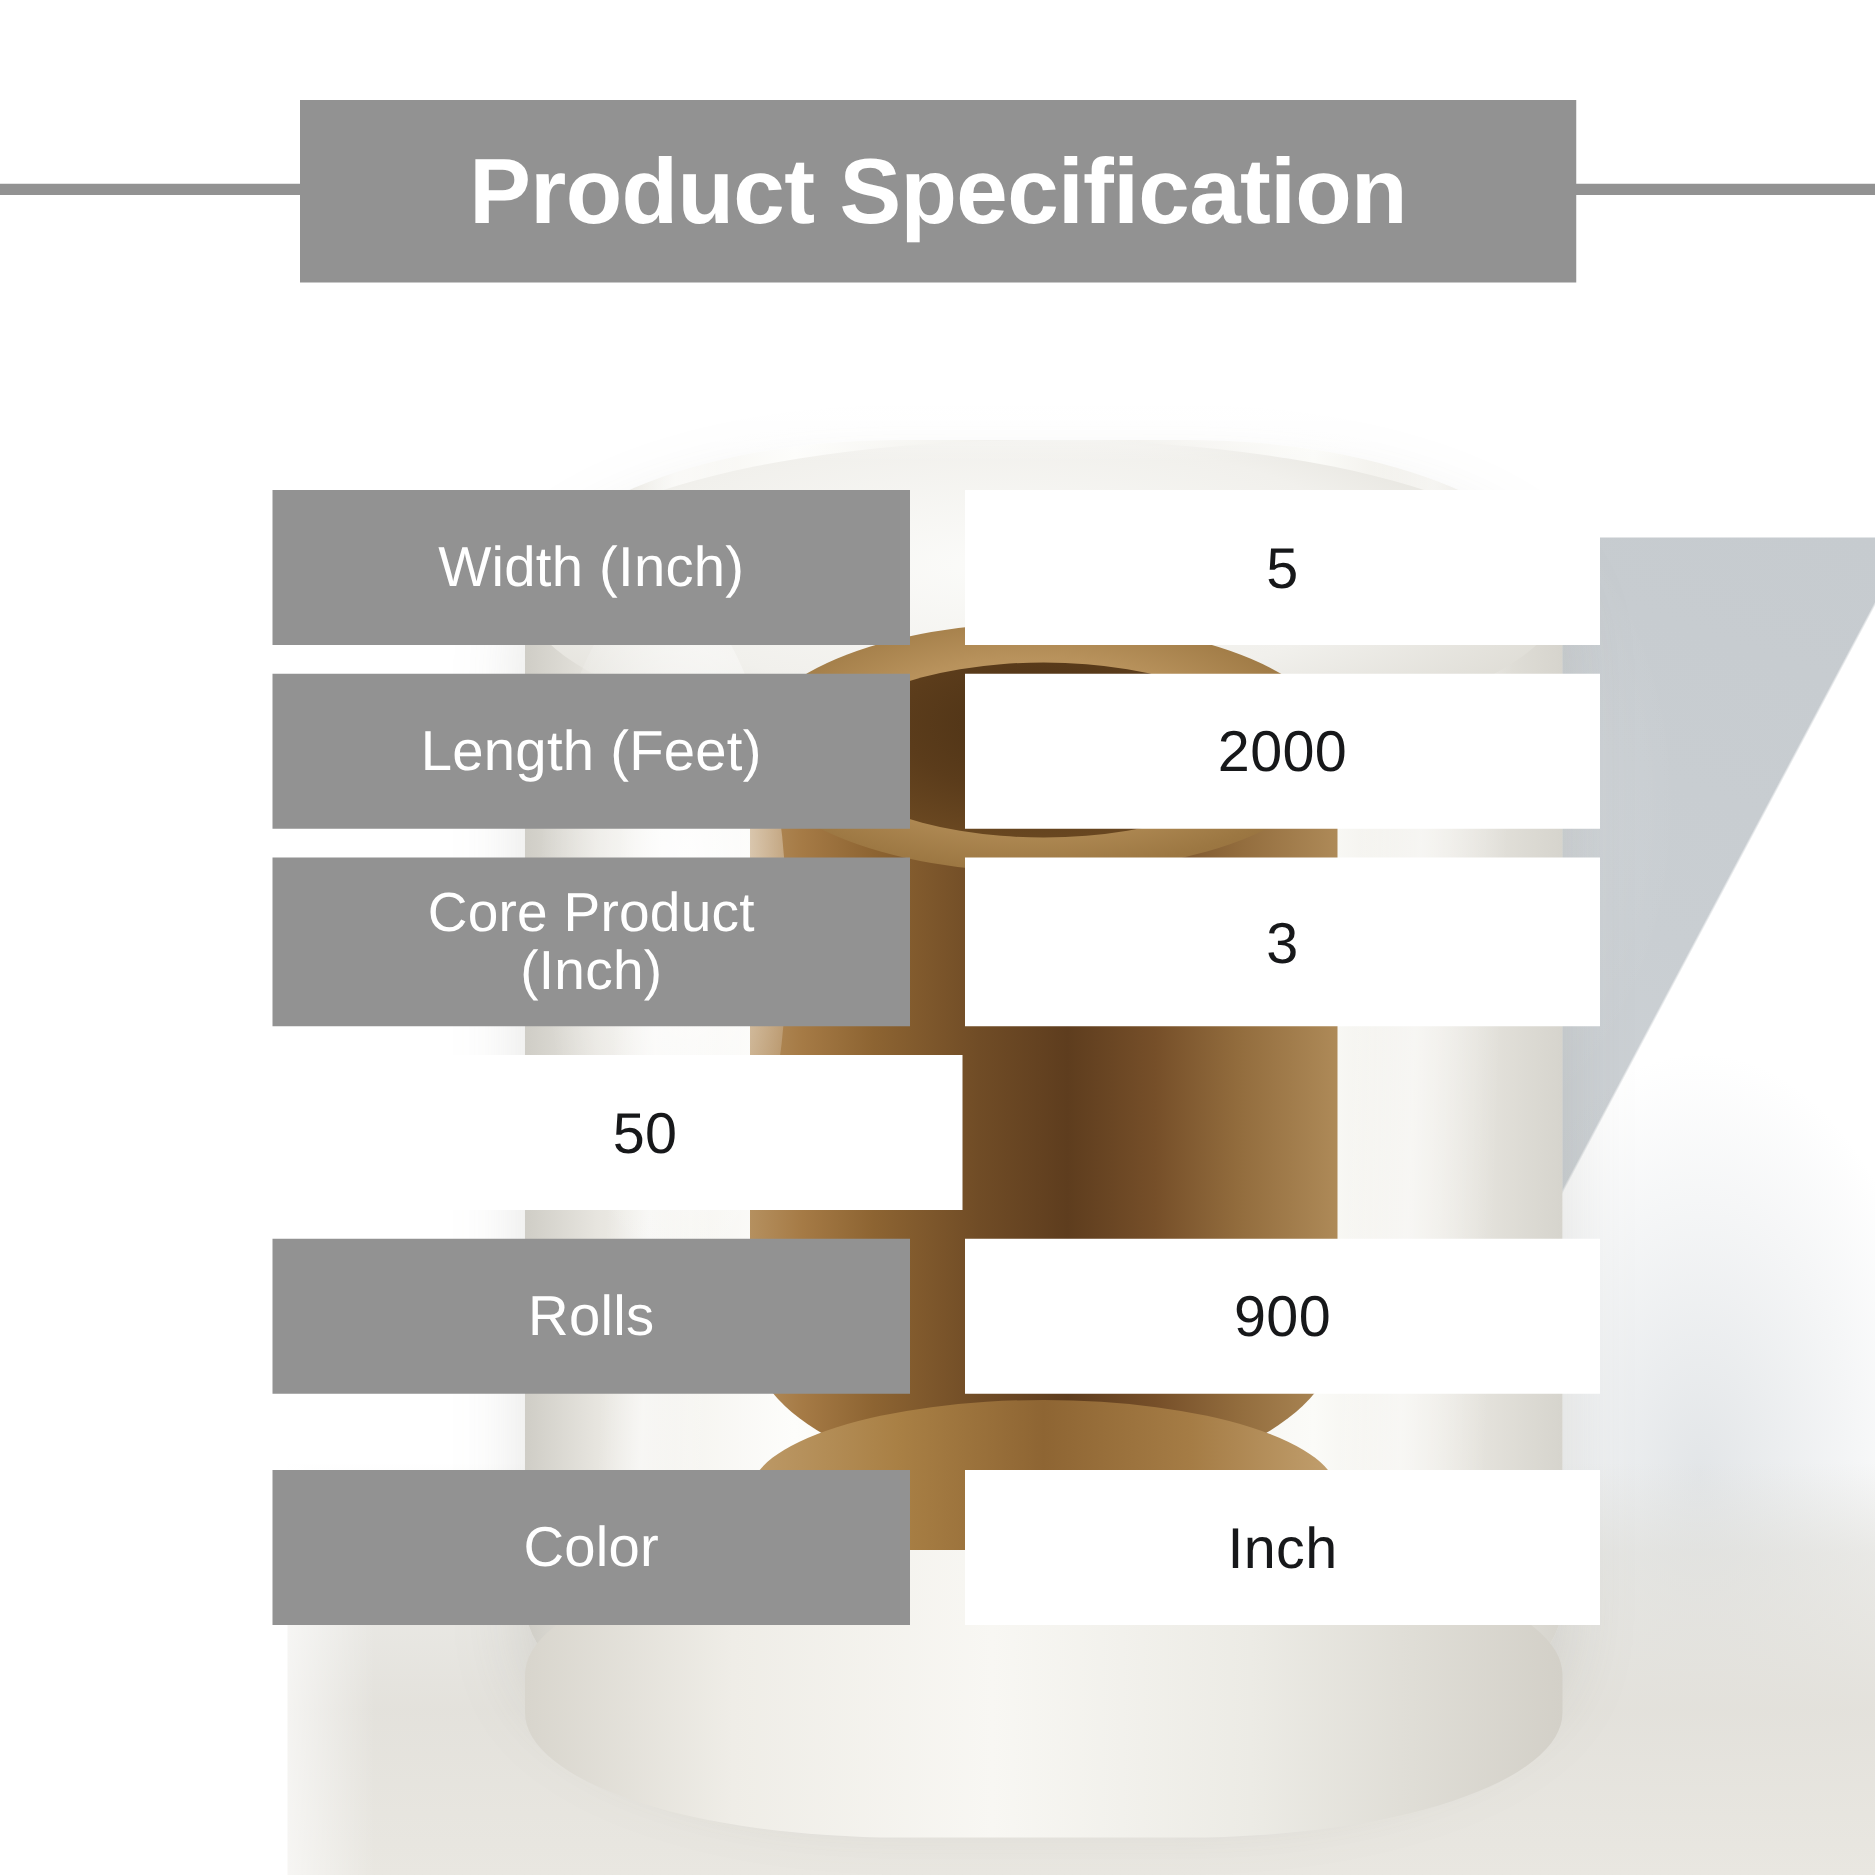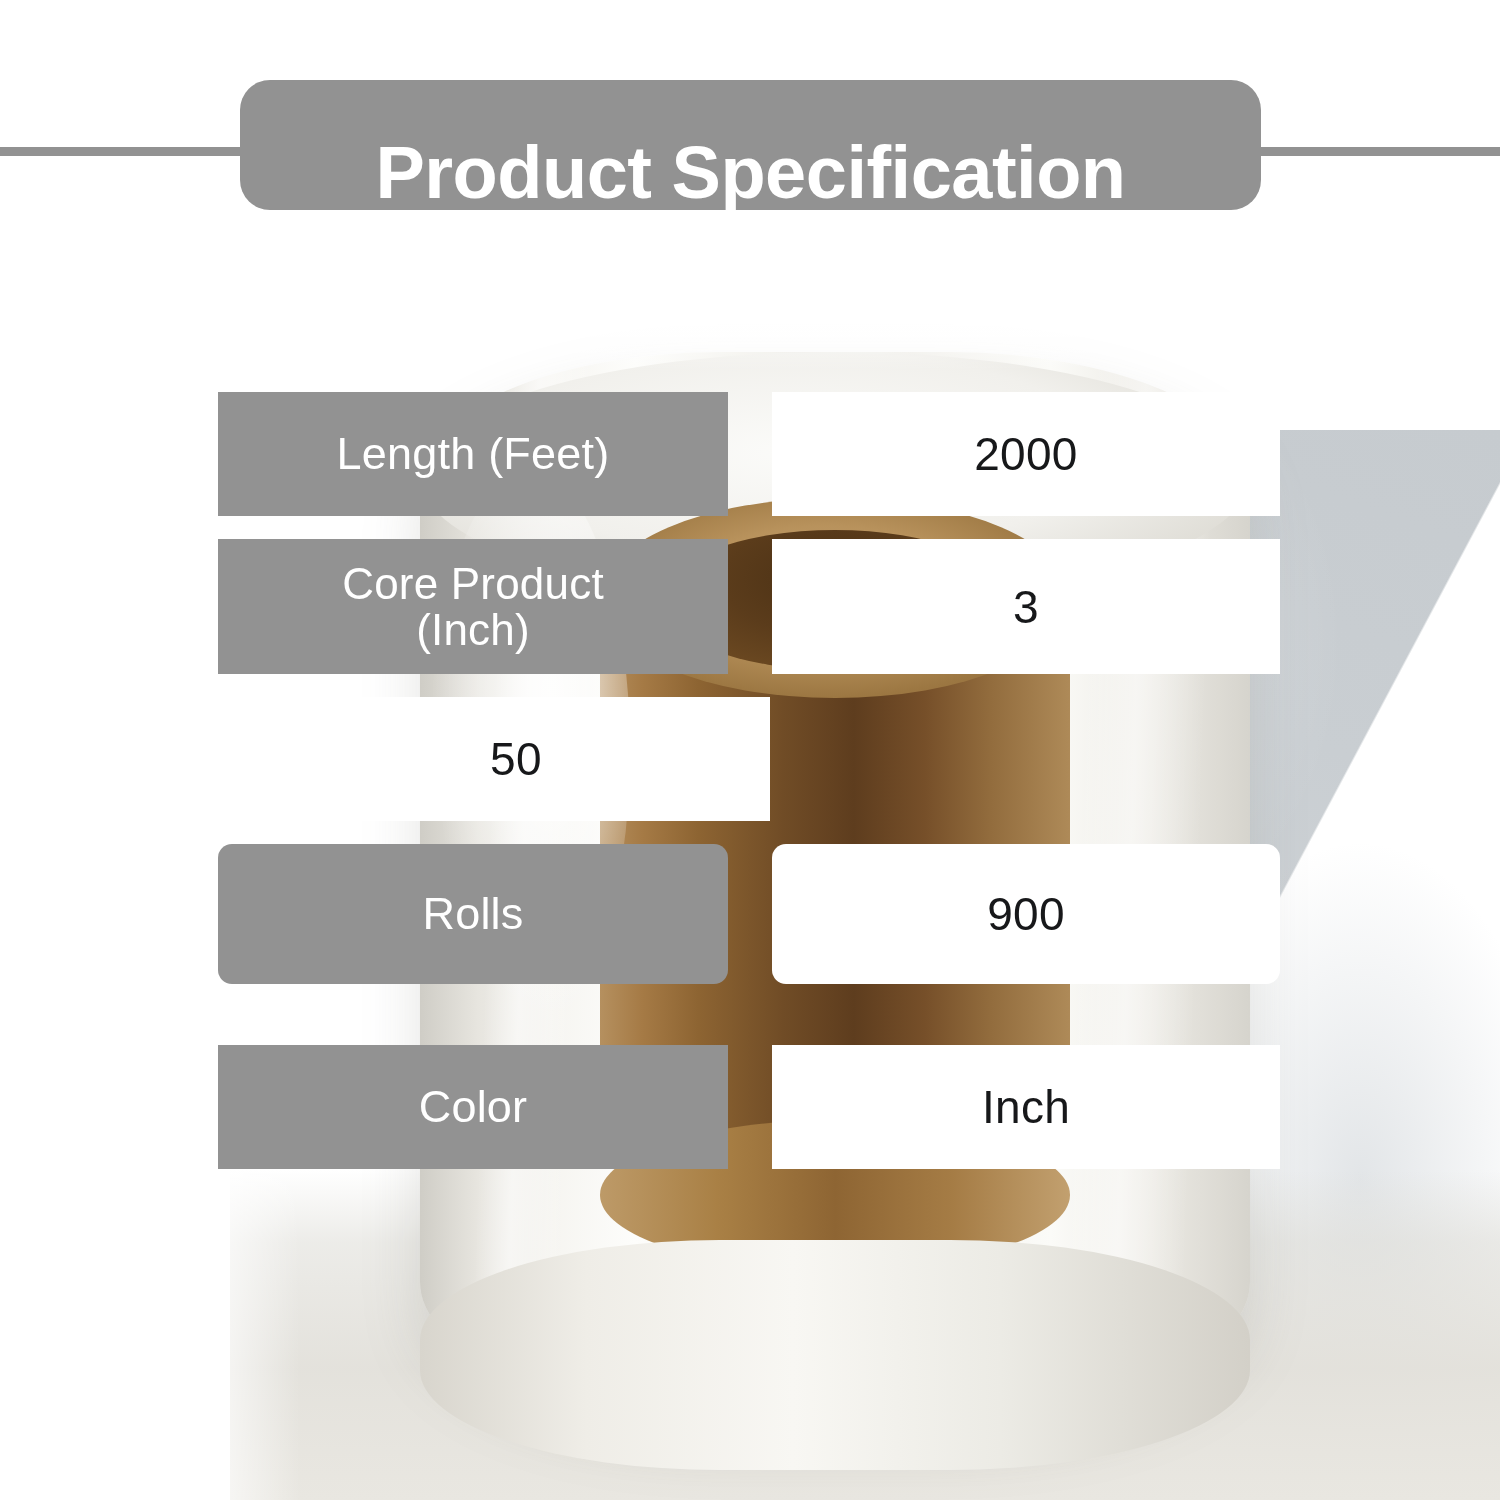--- a/index.html
+++ b/index.html
@@ -241,26 +241,25 @@
     top: 147px;
     width: 241px;
     height: 9px;
     background: #929292;
   }
   #title-banner {
     position: absolute;
     left: 240px;
     top: 80px;
     width: 1021px;
-    height: 130px;
+    height: 146px;
     background: #929292;
     display: flex;
-    align-items: flex-end;
+    align-items: center;
     justify-content: center;
-    border-radius: 30px;
   }
   #title-text {
     color: #ffffff;
     font-family: "Liberation Sans", sans-serif;
     font-size: 74px;
     font-weight: 700;
     letter-spacing: -0.5px;
     line-height: 1;
     white-space: nowrap;
   }
@@ -309,21 +308,21 @@
     line-height: 1;
     letter-spacing: 0.3px;
     box-sizing: border-box;
   }
 
   
   .spec-row.h1 .spec-label, .spec-row.h1 .spec-value { height: 124px; }
   .spec-row.h2 .spec-label, .spec-row.h2 .spec-value { height: 124px; }
   .spec-row.h3 .spec-label, .spec-row.h3 .spec-value { height: 135px; }
   .spec-row.h4 .spec-label, .spec-row.h4 .spec-value { height: 124px; }
-  .spec-row.h5 .spec-label, .spec-row.h5 .spec-value { height: 140px; border-radius: 14px; }
+  .spec-row.h5 .spec-label, .spec-row.h5 .spec-value { height: 124px; }
   .spec-row.h6 .spec-label, .spec-row.h6 .spec-value { height: 124px; margin-top: 38px; }
 
   .spec-row.h3 .spec-label { font-size: 44px; line-height: 1.04; }
 </style>
 </head>
 <body>
 
 <div id="stage">
 
   <div id="photo">
@@ -343,20 +342,25 @@
   </div>
 
   <div id="header-rule-left"></div>
   <div id="header-rule-right"></div>
   <div id="title-banner">
     <div id="title-text">Product Specification</div>
   </div>
 
   <div id="spec-table">
 
+    <div class="spec-row h1">
+      <div class="spec-label">Width (Inch)</div>
+      <div class="spec-gap"></div>
+      <div class="spec-value">5</div>
+    </div>
 
     <div class="spec-row h2">
       <div class="spec-label">Length (Feet)</div>
       <div class="spec-gap"></div>
       <div class="spec-value">2000</div>
     </div>
 
     <div class="spec-row h3">
       <div class="spec-label">
         <div>

